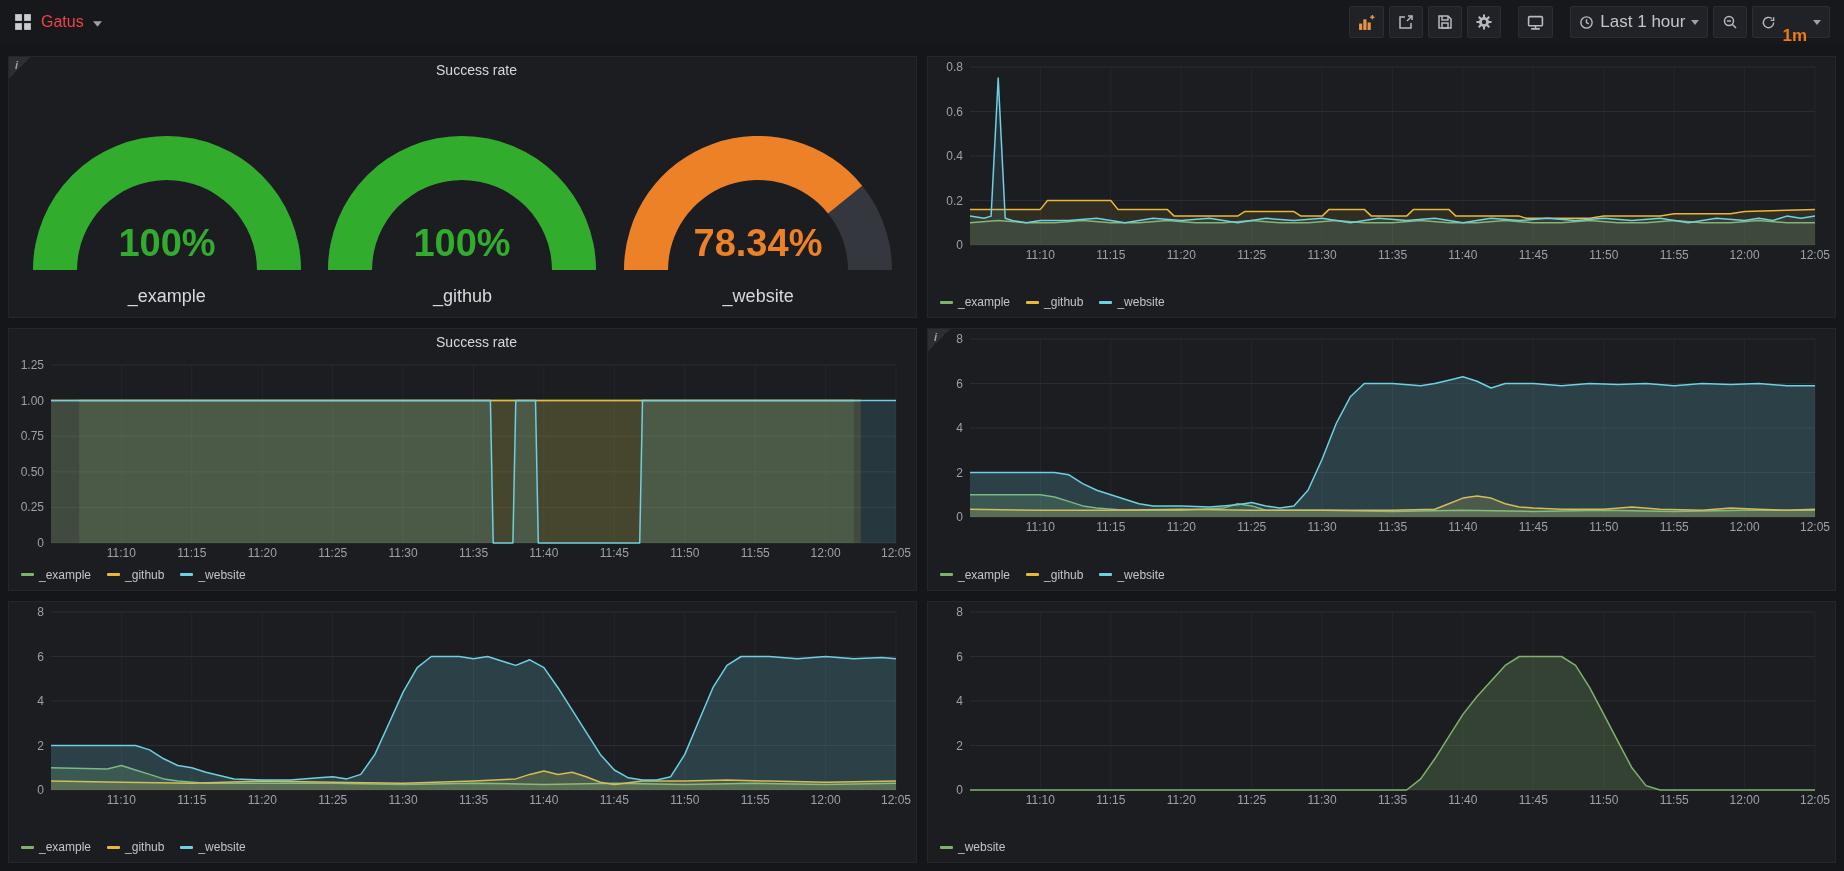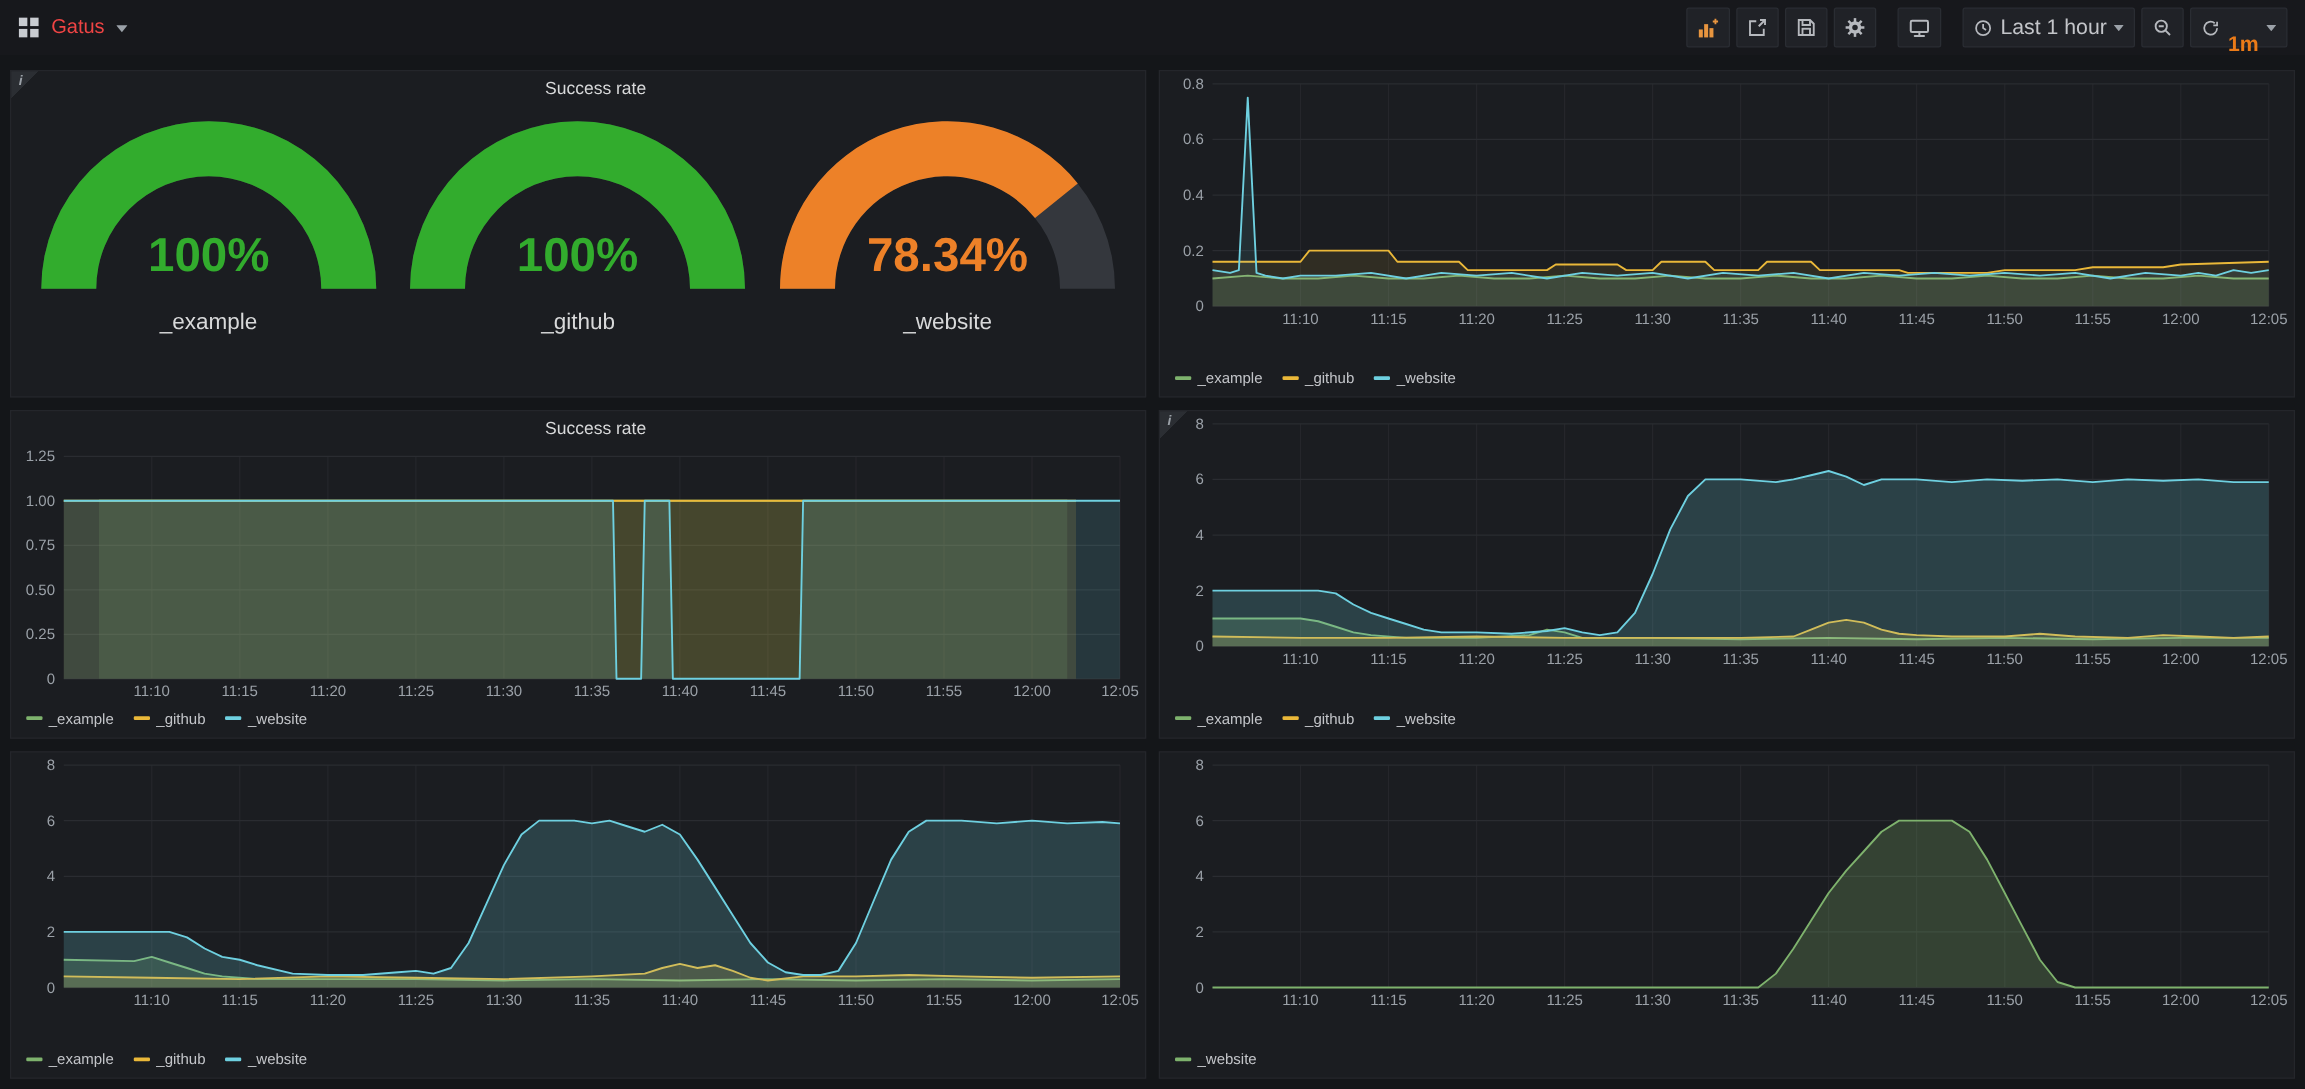--- a/index.html
+++ b/index.html
@@ -33,21 +33,21 @@
   .legend-item{display:inline-flex;align-items:center;gap:5px;font-size:12px;
     color:#c3c5c9;cursor:pointer;}
   .legend-swatch{display:inline-block;width:13px;height:3px;border-radius:1px;}
 
   .info-corner{position:absolute;top:0;left:0;width:22px;height:22px;
     background:linear-gradient(135deg,#2b2e33 50%,transparent 50%);
     color:#9ba1a8;font-size:11px;font-style:italic;font-weight:bold;
     padding:2px 0 0 6px;box-sizing:border-box;cursor:pointer;z-index:2;}
 
   
-  .gauges{flex:1 1 auto;display:flex;align-items:flex-start;justify-content:space-around;
+  .gauges{flex:1 1 auto;display:flex;align-items:flex-end;justify-content:space-around;
     padding:4px 10px 10px 10px;}
   .gauge{display:flex;flex-direction:column;align-items:center;}
   .gauge-label{font-size:18px;color:#d8d9da;margin-top:8px;}
 </style>
 </head>
 <body>
 
 <div class="navbar">
   <div class="nav-left">
     <span class="nav-grid">

